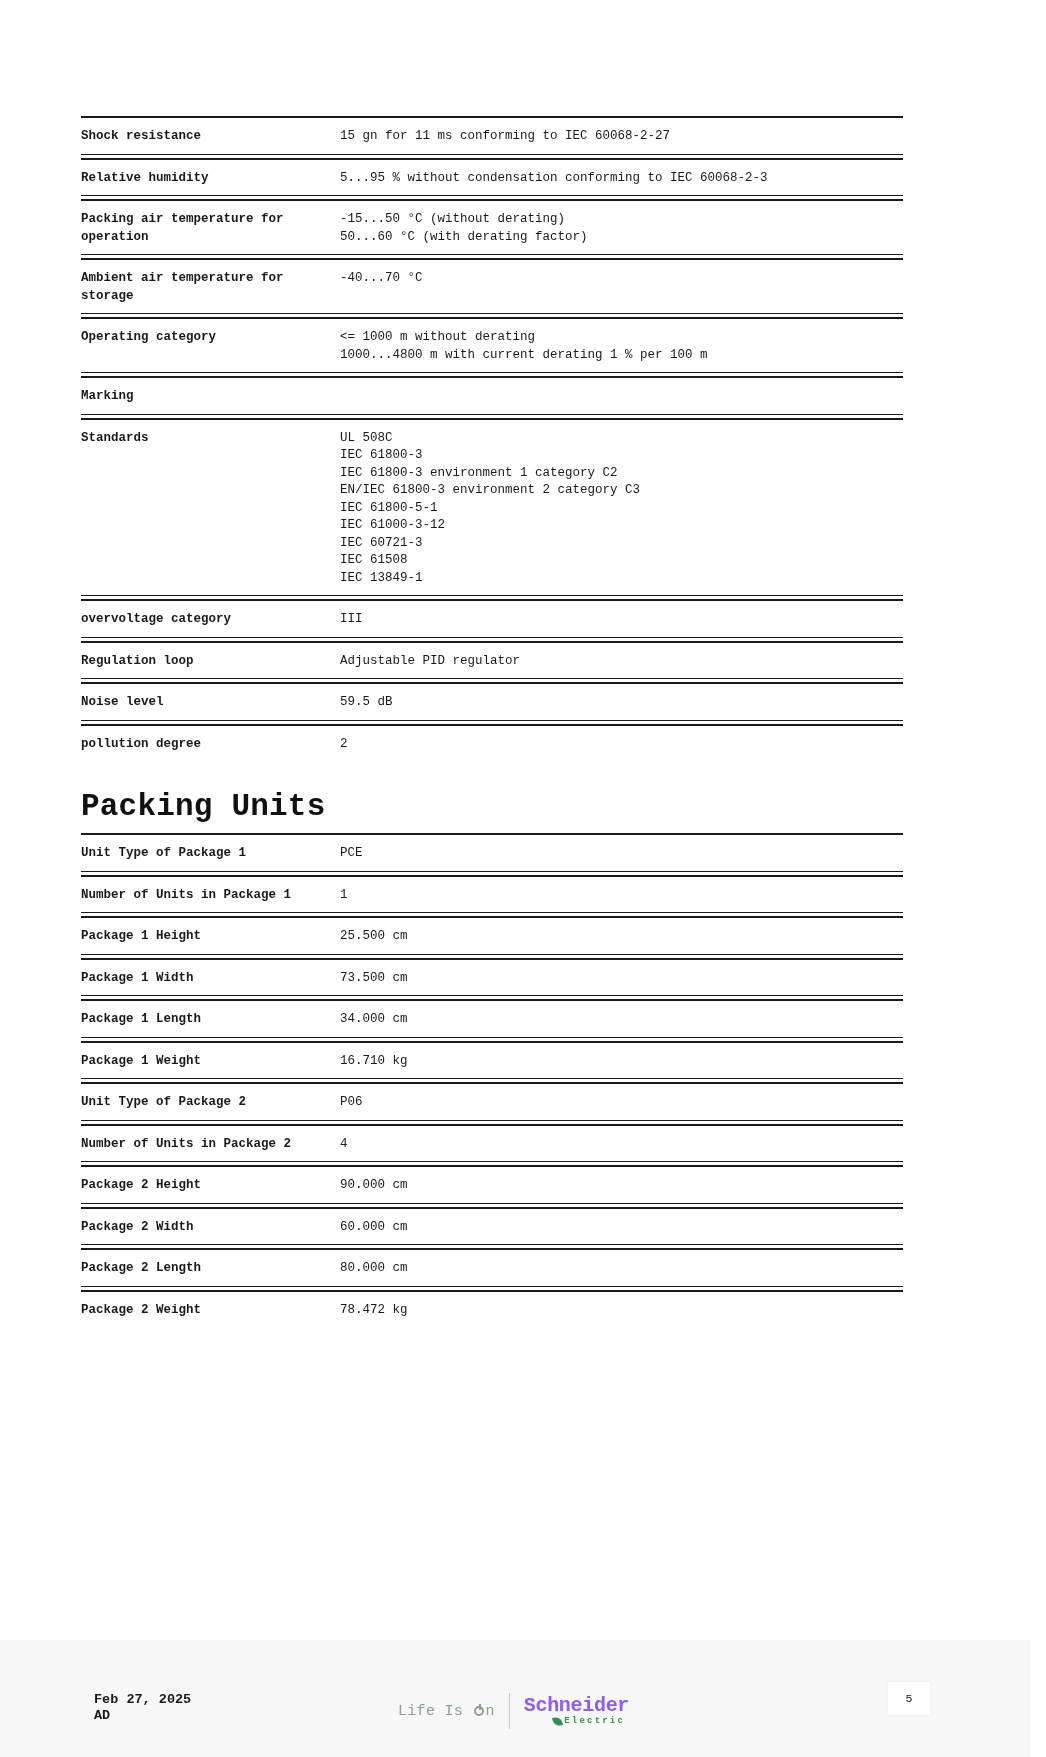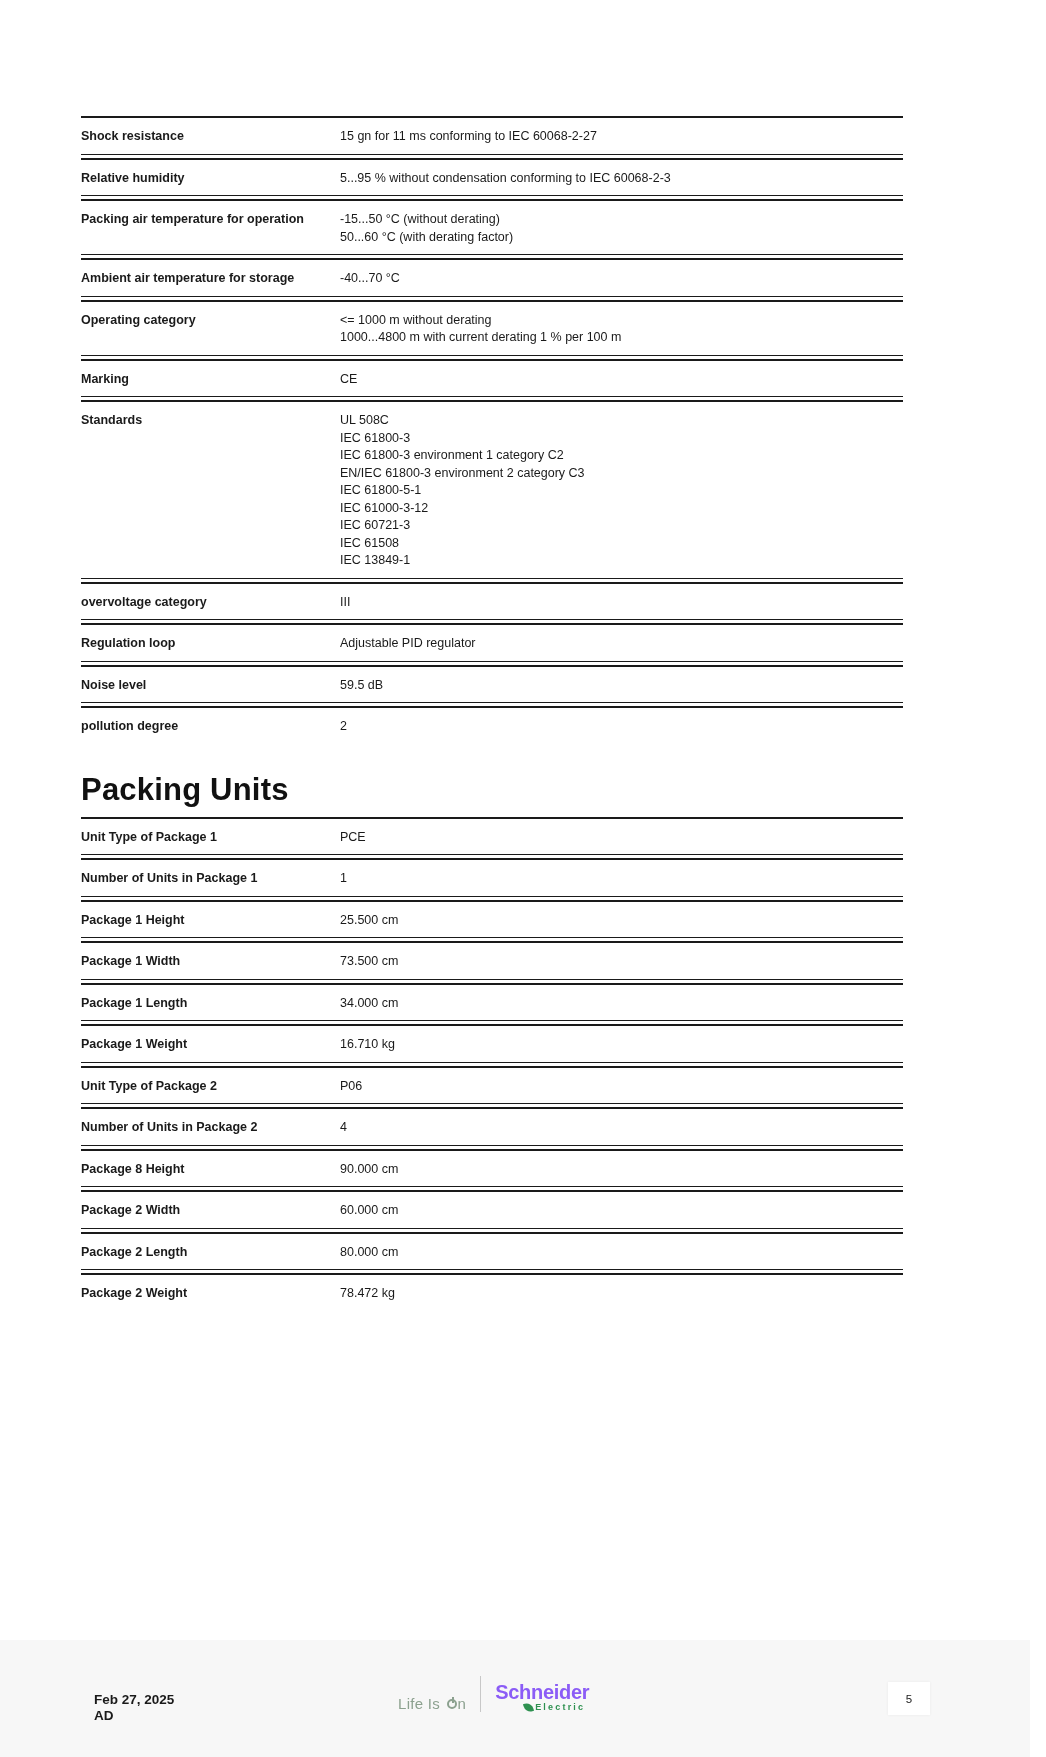--- a/index.html
+++ b/index.html
@@ -7,20 +7,21 @@
   body {
     font-family: "Liberation Sans", sans-serif;
     color: #1a1a1a;
   }
   .page {
     position: relative;
     width: 1046px;
     height: 1757px;
     background: #ffffff;
     overflow: hidden;
+    font-family: Liberation Mono, monospace;
   }
   .content {
     position: absolute;
     top: 116px;
     left: 81px;
     width: 822px;
   }
   .datatable {
     border-top: 2px solid #1a1a1a;
     width: 100%;
@@ -73,23 +74,23 @@
     left: 94px;
     top: 52px;
     font-size: 13.5px;
     font-weight: bold;
     line-height: 16px;
     color: #1a1a1a;
   }
   .footer-logo {
     position: absolute;
     left: 398px;
-    top: 36px;
+    top: 53px;
     display: flex;
-    align-items: flex-end;
+    align-items: center;
   }
   .lifeison {
     color: #8ca18f;
     font-size: 15px;
     letter-spacing: 0.3px;
     display: inline-flex;
     align-items: center;
     white-space: pre;
   }
   .power-o {
@@ -213,21 +214,20 @@
             <div class="value">&lt;= 1000 m without derating
 1000...4800 m with current derating 1 % per 100 m</div>
           </div>
         </div>
 
 
         <div class="row">
           <div class="rowsep"></div>
           <div class="cells">
             <div class="label">Marking</div>
-            <div class="value">CE</div>
           </div>
         </div>
 
         <div class="row">
           <div class="rowsep"></div>
           <div class="cells">
             <div class="label">Standards</div>
             <div class="value">UL 508C
 IEC 61800-3
 IEC 61800-3 environment 1 category C2
@@ -337,21 +337,21 @@
           <div class="rowsep"></div>
           <div class="cells">
             <div class="label">Number of Units in Package 2</div>
             <div class="value">4</div>
           </div>
         </div>
 
         <div class="row">
           <div class="rowsep"></div>
           <div class="cells">
-            <div class="label">Package 8 Height</div>
+            <div class="label">Package 2 Height</div>
             <div class="value">90.000 cm</div>
           </div>
         </div>
 
         <div class="row">
           <div class="rowsep"></div>
           <div class="cells">
             <div class="label">Package 2 Width</div>
             <div class="value">60.000 cm</div>
           </div>

